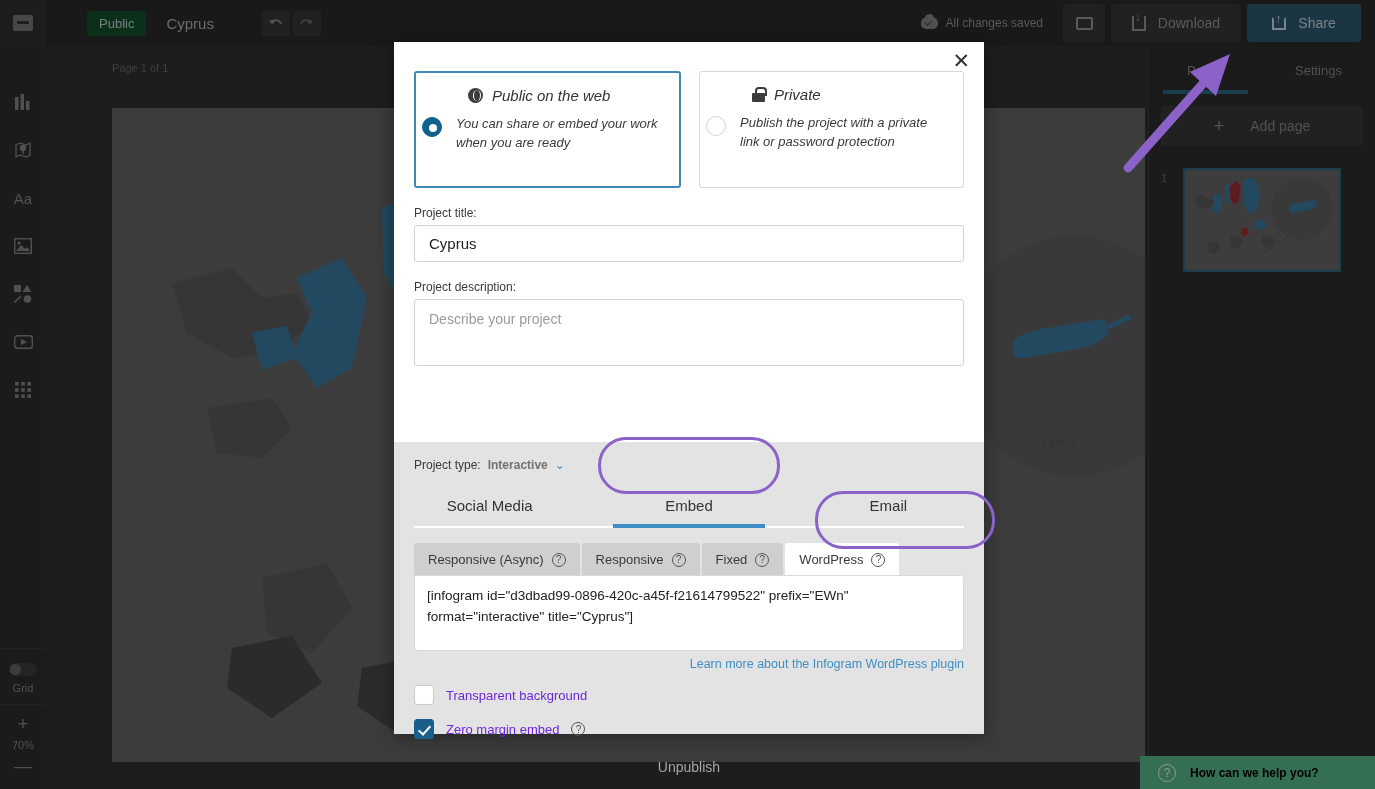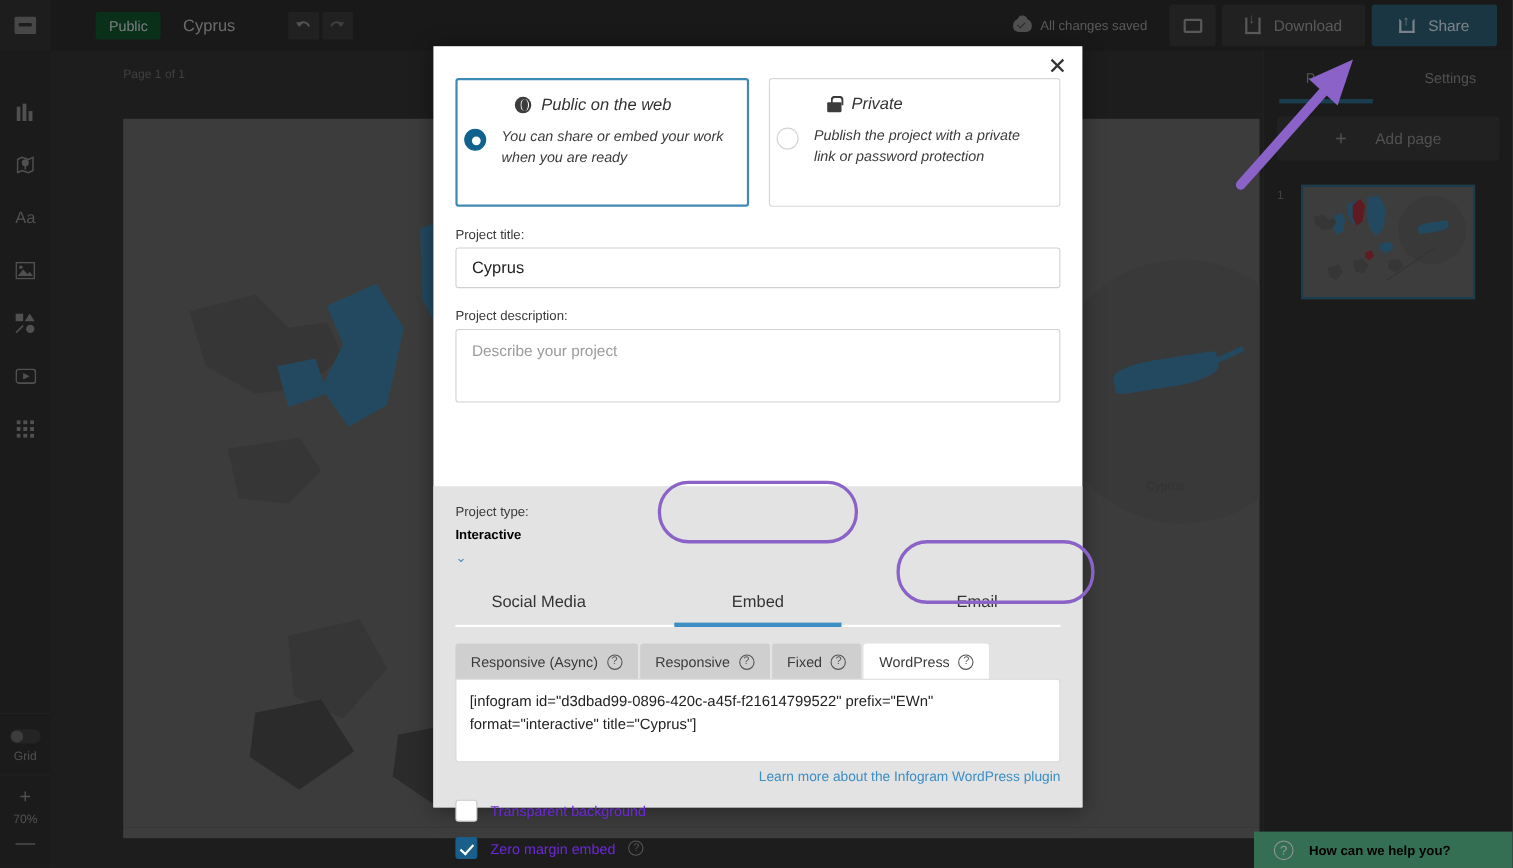--- a/index.html
+++ b/index.html
@@ -250,22 +250,22 @@
     width: 100%; height: 67px; border: 1px solid #d2d2d2; border-radius: 3px;
     padding: 11px 14px; font-size: 14px; color: #222; resize: none;
     font-family: "Liberation Sans", sans-serif; background: #fff;
   }
   .text-area::placeholder { color: #9b9b9b; }
 
   .modal-bottom {
     position: absolute; left: 0; right: 0; bottom: 0; top: 400px;
     background: #e3e3e3; padding: 16px 20px 0;
   }
-  .ptype-row { display: flex; gap: 7px; font-size: 12px; color: #3a3a3a; flex-direction: column; }
-  .ptype-val { color: #000000; font-weight: bold; }
+  .ptype-row { display: flex; align-items: center; gap: 7px; font-size: 12px; color: #3a3a3a; }
+  .ptype-val { color: #737373; font-weight: bold; }
   .chev { color: #3d8ec4; font-size: 12px; }
   .main-tabs {
     display: flex; margin-top: 14px; border-bottom: 2px solid #fff; position: relative; gap: 48px;
   }
   .main-tab {
     flex: 1; text-align: center; font-size: 15px; color: #333; padding: 11px 0 12px;
     position: relative;
   }
   .main-tab.active:after {
     content: ""; position: absolute; left: 0; right: 0; bottom: -2px;

